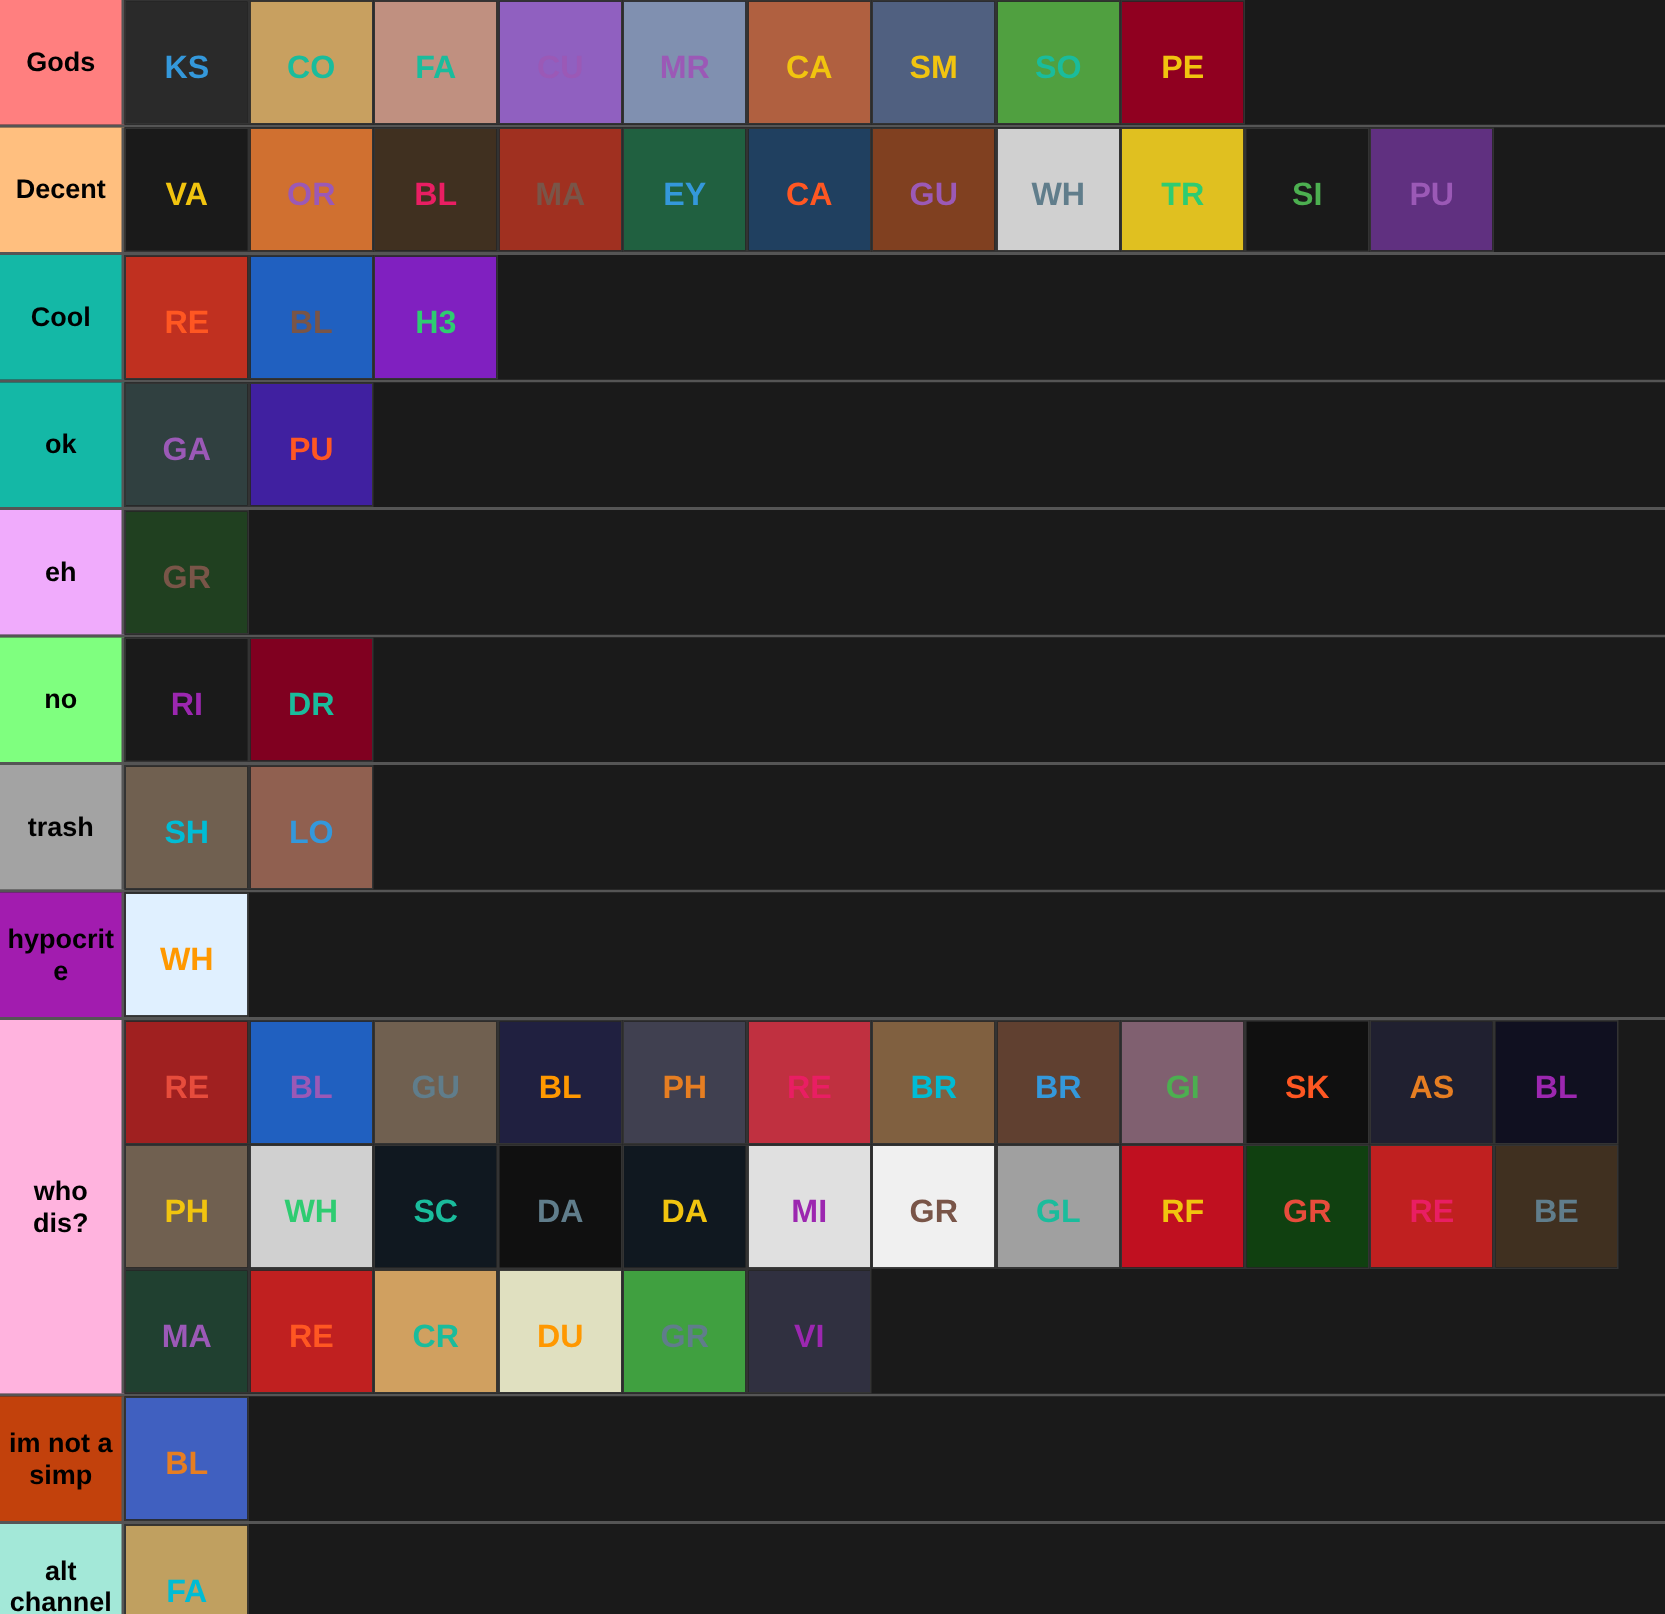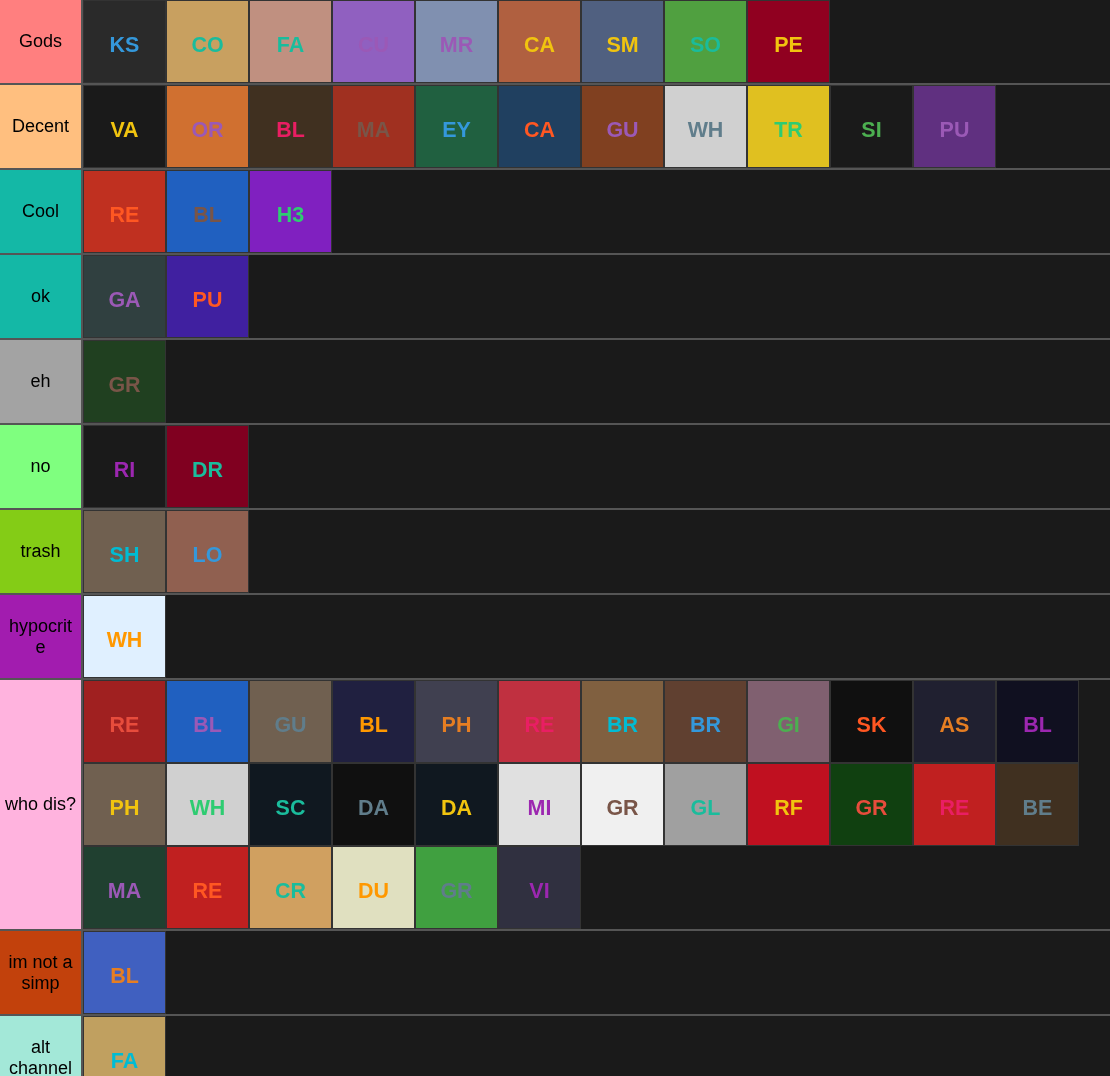--- a/index.html
+++ b/index.html
@@ -16,21 +16,21 @@
       flex-direction: row;
       border-bottom: 2px solid #555;
       min-height: 83px;
     }
     .tier-label {
       width: 83px;
       min-width: 83px;
       display: flex;
       align-items: center;
       justify-content: center;
-      font-weight: normal;
+      font-weight: bold;
       font-size: 18px;
       color: #000;
       text-align: center;
       padding: 4px;
       border-right: 2px solid #555;
       word-break: break-word;
     }
     .tier-items {
       display: flex;
       flex-direction: row;
@@ -43,23 +43,23 @@
       height: 83px;
       overflow: hidden;
       border: 1px solid #333;
       flex-shrink: 0;
     }
     
     .tier-gods .tier-label { background: #ff7f7f; }
     .tier-decent .tier-label { background: #ffbf7f; }
     .tier-cool .tier-label { background: #14b8a6; }
     .tier-ok .tier-label { background: #14b8a6; }
-    .tier-eh .tier-label { background: #a3a3a3; }
+    .tier-eh .tier-label { background: #f0abfc; }
     .tier-no .tier-label { background: #7fff7f; }
-    .tier-trash .tier-label { background: #84cc16; }
+    .tier-trash .tier-label { background: #a3a3a3; }
     .tier-hypocrite .tier-label { background: #a21caf; }
     .tier-who-dis .tier-label { background: #ffb3de; }
     .tier-im-not-a-simp .tier-label { background: #c2410c; }
     .tier-alt-channel .tier-label { background: #a3e8d8; }
 
     
     .avatar {
       width: 83px;
       height: 83px;
       display: flex;

